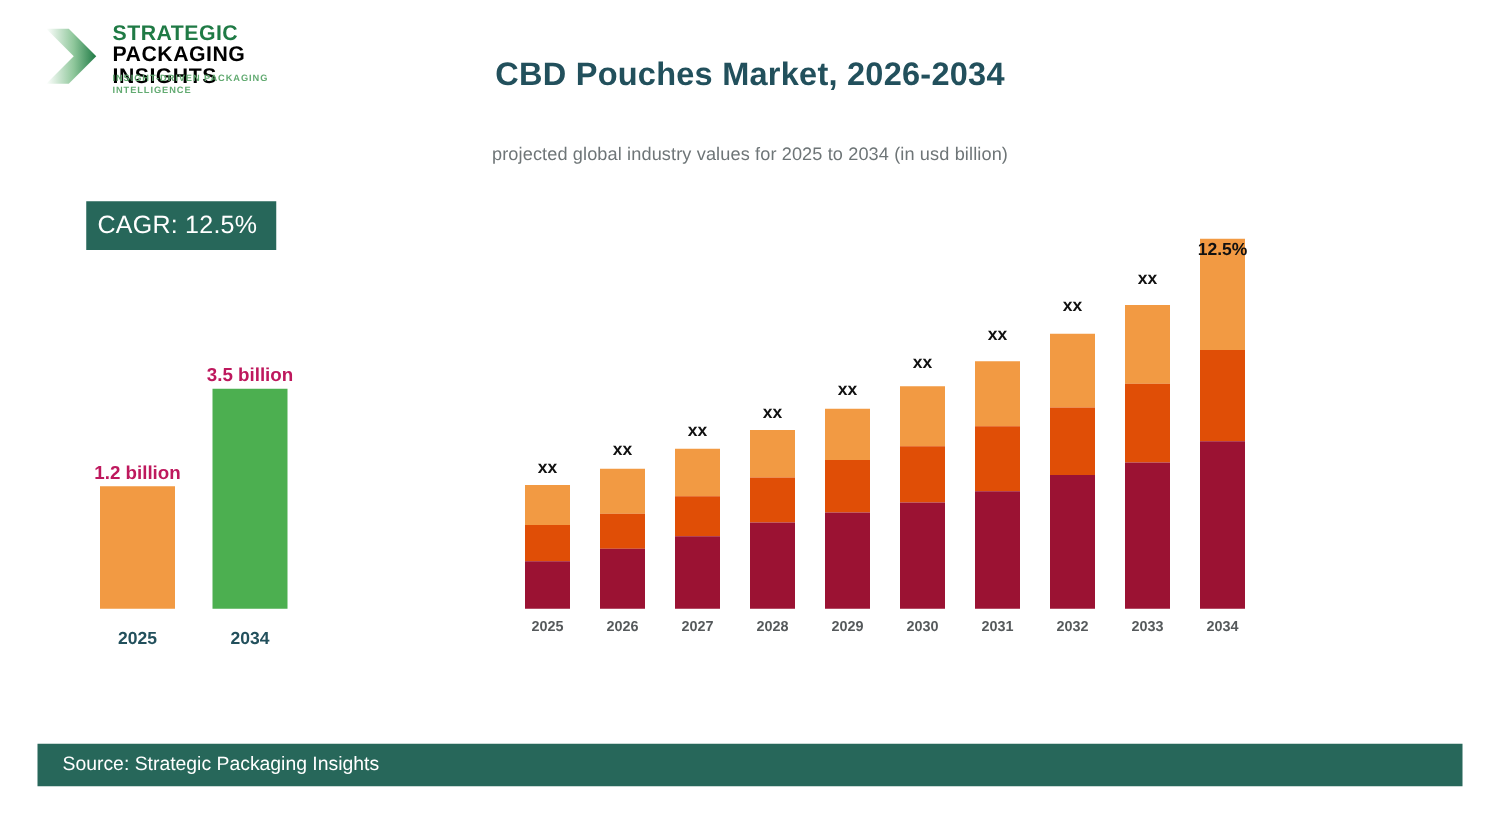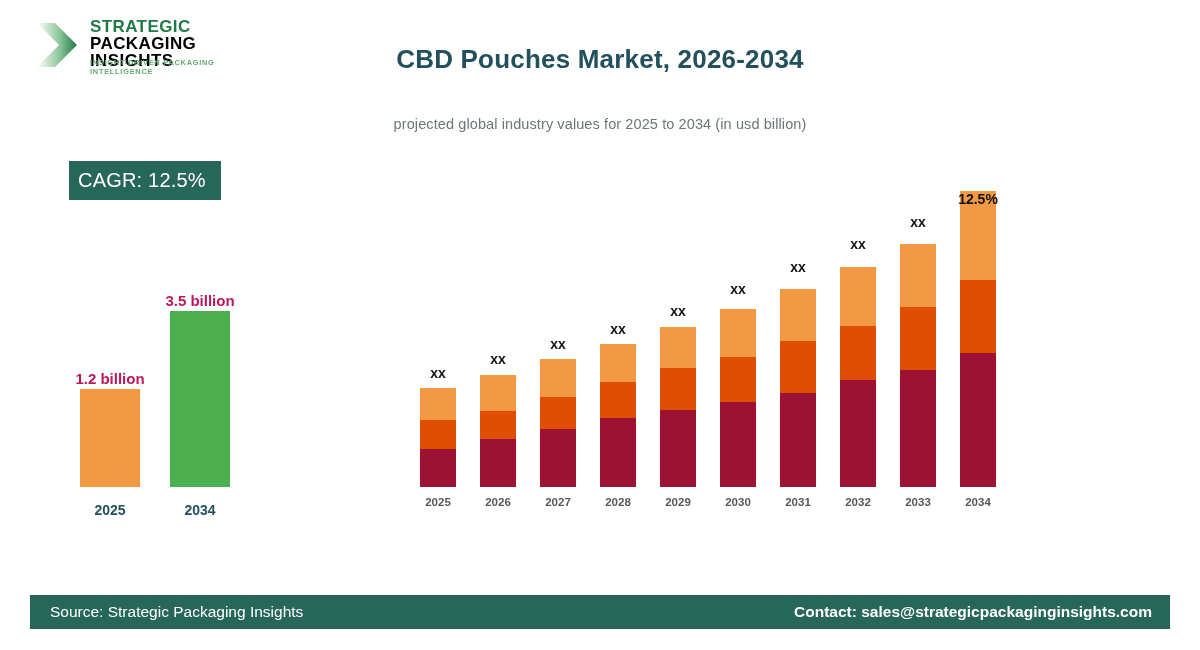--- a/index.html
+++ b/index.html
@@ -179,16 +179,15 @@
       <span class="seg" style="height:89px;background:#F29A43;"></span>
       <span class="seg" style="height:73px;background:#E04E06;"></span>
       <span class="seg" style="height:134px;background:#9B1233;"></span>
       <div class="yr">2034</div>
     </div>
 
   </div>
 
   <div id="footer">
     <div class="src">Source: Strategic Packaging Insights</div>
-    <div class="contact">Contact: sales@strategicpackaginginsights.com</div>
   </div>
 
 </div>
 
 </body></html>

